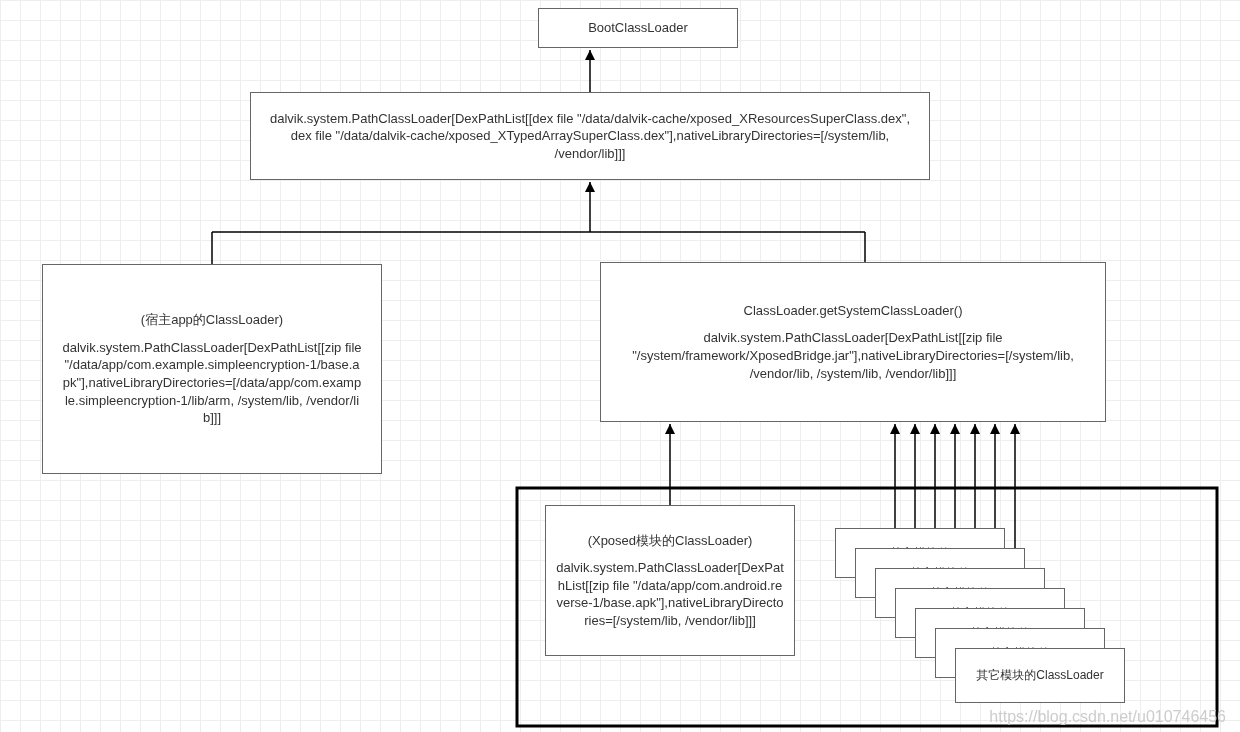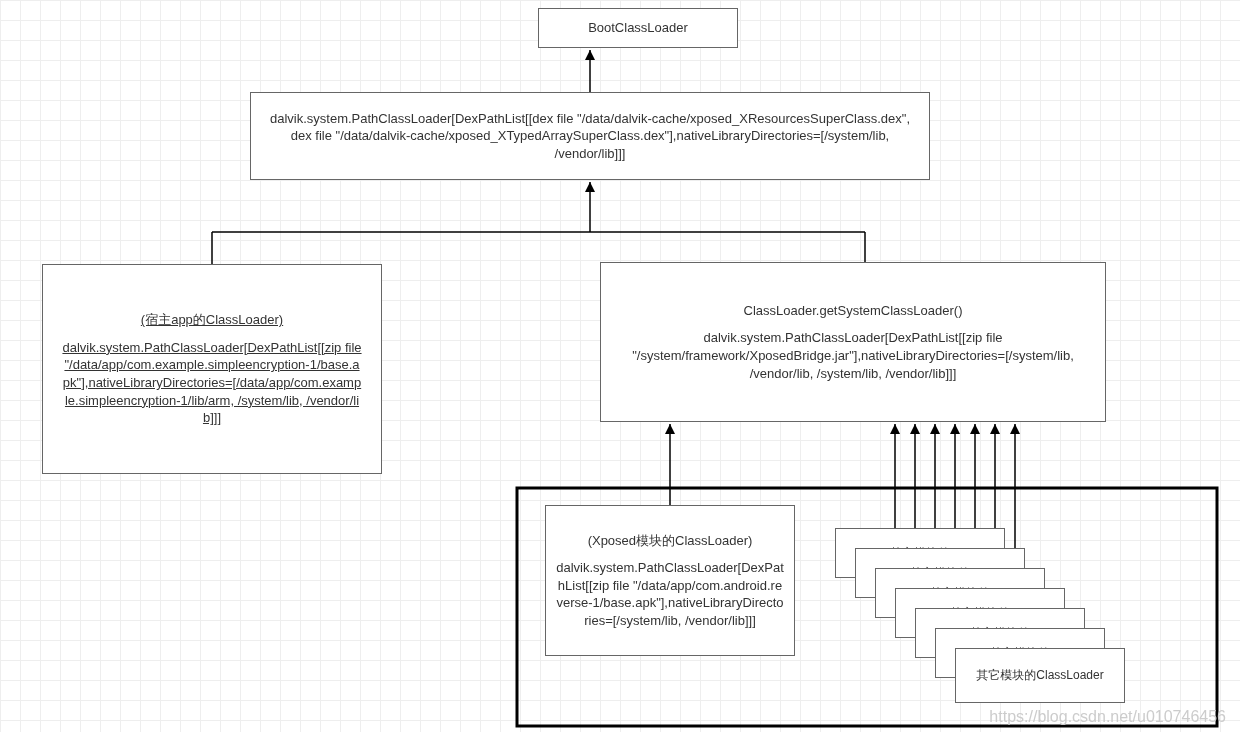--- a/index.html
+++ b/index.html
@@ -18,21 +18,21 @@
 <div class="grid"></div>
 
 <div id="boot" class="node" style="left:490px;top:8px;width:200px;height:40px;margin-left:48px;">
   <span>BootClassLoader</span>
 </div>
 
 <div id="pathTop" class="node" style="left:250px;top:92px;width:680px;height:88px;">
   <span>dalvik.system.PathClassLoader[DexPathList[[dex file "/data/dalvik-cache/xposed_XResourcesSuperClass.dex", dex file "/data/dalvik-cache/xposed_XTypedArraySuperClass.dex"],nativeLibraryDirectories=[/system/lib, /vendor/lib]]]</span>
 </div>
 
-<div id="hostApp" class="node" style="left:42px;top:264px;width:340px;height:210px;text-decoration:underline;">
+<div id="hostApp" class="node" style="left:42px;top:264px;width:340px;height:210px;">
   <span class="title">(宿主app的ClassLoader)</span>
   <span style="max-width:300px;margin:0 auto;word-break:break-all;">dalvik.system.PathClassLoader[DexPathList[[zip file "/data/app/com.example.simpleencryption-1/base.apk"],nativeLibraryDirectories=[/data/app/com.example.simpleencryption-1/lib/arm, /system/lib, /vendor/lib]]]</span>
 </div>
 
 <div id="system" class="node" style="left:600px;top:262px;width:506px;height:160px;">
   <span class="title">ClassLoader.getSystemClassLoader()</span>
   <span>dalvik.system.PathClassLoader[DexPathList[[zip file "/system/framework/XposedBridge.jar"],nativeLibraryDirectories=[/system/lib, /vendor/lib, /system/lib, /vendor/lib]]]</span>
 </div>
 
 <svg>

